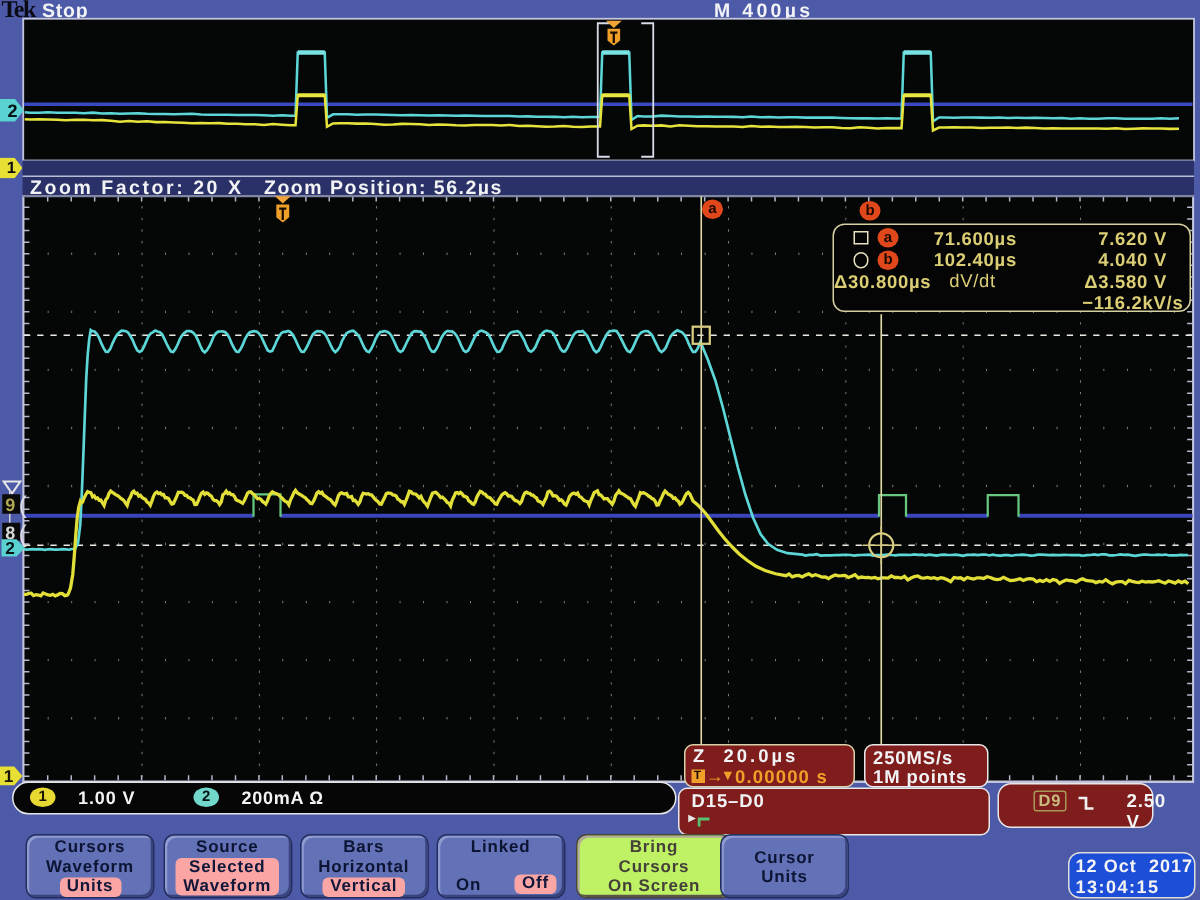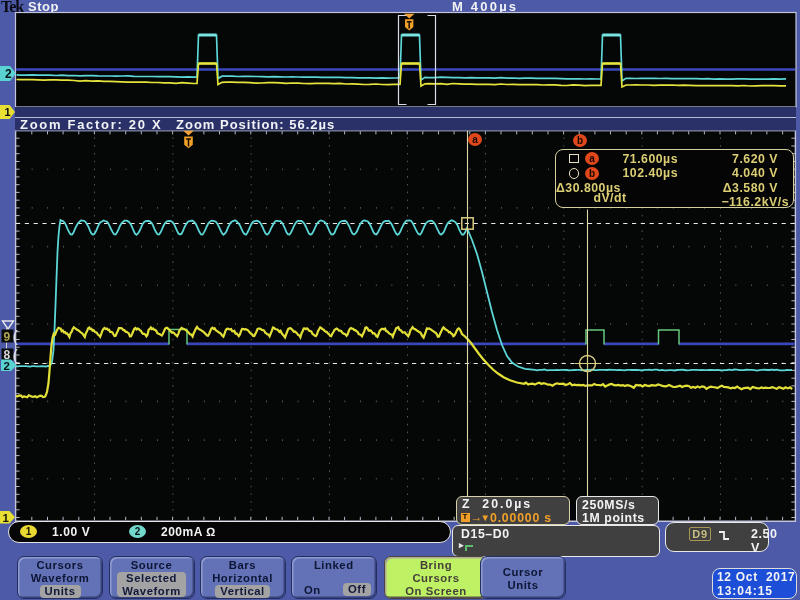--- a/index.html
+++ b/index.html
@@ -1,25 +1,25 @@
 <!DOCTYPE html>
 <html><head><meta charset="utf-8"><style>
 *{margin:0;padding:0;box-sizing:border-box}
 body{width:800px;height:600px;overflow:hidden;background:#4d5aa7;font-family:"Liberation Sans",sans-serif;position:relative}
 .ab{position:absolute}
 .w{color:#f2f3f5;font-weight:bold}
 .badge{position:absolute;width:14px;height:13px;background:#e0481b;border-radius:50%;color:#180800;font-weight:bold;font-size:10px;text-align:center;line-height:13px}
 .pent{position:absolute;color:#0a0a0a;font-weight:bold;font-size:11px;text-align:center;line-height:14px;clip-path:polygon(0 0,64% 0,100% 50%,64% 100%,0 100%)}
-.bx{position:absolute;background:#404040;border:1.5px solid #e8e8e8;border-radius:6px;color:#f2f3f5;font-weight:bold;font-size:12.3px;letter-spacing:.6px}
+.bx{position:absolute;background:#7f1d1d;border:1.5px solid #e8e8e8;border-radius:6px;color:#f2f3f5;font-weight:bold;font-size:12.3px;letter-spacing:.6px}
 .btn{position:absolute;top:556px;height:43px;background:#6372b6;border:1px solid #252e60;border-radius:7px;box-shadow:inset 1.5px 1.5px 0 #8e9bd0,inset -1.5px -1.5px 0 #39437e;color:#0d1535;font-weight:bold;font-size:11.3px;letter-spacing:.55px;line-height:13px;text-align:center;padding-top:2px}
-.pill{display:inline-block;background:#a3a3a3;border-radius:4px;padding:0 5px;color:#11183a;line-height:12.5px}
+.pill{display:inline-block;background:#fca5a5;border-radius:4px;padding:0 5px;color:#11183a;line-height:12.5px}
 </style></head><body>
 <span class="ab" style="left:1px;top:-2px;font-family:'Liberation Serif',serif;font-weight:bold;font-size:16px;color:#0a0a14;letter-spacing:-1px">Tek</span>
 <span class="ab w" style="left:28px;top:-1px;font-size:13px;letter-spacing:.5px">Stop</span>
-<span class="ab w" style="left:452px;top:-1.5px;font-size:13px;letter-spacing:2.2px">M 400µs</span>
+<span class="ab w" style="left:476px;top:-1.5px;font-size:13px;letter-spacing:2.2px">M 400µs</span>
 
 <svg class="ab" style="left:0;top:0" width="800" height="108" viewBox="0 0 800 108">
 <rect x="15.5" y="12.5" width="780.5" height="94.5" fill="#050606" stroke="#c2c5dc" stroke-width="1.2"></rect>
 <path d="M16 69.5H795" stroke="#3a49c0" stroke-width="2.4" fill="none"></path>
 <polyline points="16.5,74.8 20.0,75.1 26.0,75.2 32.0,74.9 38.0,75.1 44.0,75.1 50.0,75.2 56.0,75.5 62.0,75.1 68.0,75.6 74.0,75.5 80.0,75.8 86.0,75.7 92.0,75.6 98.0,75.9 104.0,76.0 110.0,76.0 116.0,76.1 122.0,76.0 128.0,75.9 134.0,76.4 140.0,76.5 146.0,76.5 152.0,76.5 158.0,76.7 164.0,76.6 170.0,76.6 176.0,76.8 182.0,77.1 188.0,76.8 194.0,77.2 197.0,77.2 198.5,35.0 216.5,35.0 218.0,78.5 222.0,76.2 226.0,76.1 232.0,76.1 238.0,76.5 244.0,76.4 250.0,76.3 256.0,76.5 262.0,76.7 268.0,76.8 274.0,76.7 280.0,76.9 286.0,77.0 292.0,76.8 298.0,77.0 304.0,77.1 310.0,77.0 316.0,77.1 322.0,77.3 328.0,77.3 334.0,77.3 340.0,77.4 346.0,77.7 352.0,77.6 358.0,77.8 364.0,77.9 370.0,77.9 376.0,78.2 382.0,77.8 388.0,78.1 394.0,78.0 400.0,78.0 401.5,35.0 419.5,35.0 421.0,80.0 425.0,77.3 429.0,77.6 435.0,77.6 441.0,77.1 447.0,77.3 453.0,77.6 459.0,77.7 465.0,77.8 471.0,77.7 477.0,77.8 483.0,77.9 489.0,77.9 495.0,78.1 501.0,77.7 507.0,78.2 513.0,78.0 519.0,78.3 525.0,78.2 531.0,78.2 537.0,78.4 543.0,78.3 549.0,78.4 555.0,78.3 561.0,78.6 567.0,78.8 573.0,78.9 579.0,78.8 585.0,79.0 591.0,78.9 597.0,79.0 601.0,79.0 602.5,35.0 620.5,35.0 622.0,81.0 626.0,78.3 630.0,78.4 636.0,78.5 642.0,78.3 648.0,78.4 654.0,78.4 660.0,78.5 666.0,78.4 672.0,78.7 678.0,78.5 684.0,78.7 690.0,78.5 696.0,78.7 702.0,78.8 708.0,78.7 714.0,79.1 720.0,78.9 726.0,79.1 732.0,79.1 738.0,78.8 744.0,78.9 750.0,79.1 756.0,79.1 762.0,79.1 768.0,79.1 774.0,78.9 780.0,79.2 786.0,78.9" stroke="#5cd6d6" stroke-width="1.7" fill="none"></polyline>
 <polyline points="16.5,79.5 20.0,79.6 26.0,79.5 32.0,79.6 38.0,79.9 44.0,80.1 50.0,79.9 56.0,79.9 62.0,80.2 68.0,80.1 74.0,80.5 80.0,81.1 86.0,80.7 92.0,81.2 98.0,80.9 104.0,81.4 110.0,81.4 116.0,81.6 122.0,81.9 128.0,82.2 134.0,82.0 140.0,82.2 146.0,82.1 152.0,82.5 158.0,82.5 164.0,82.8 170.0,82.8 176.0,83.3 182.0,82.7 188.0,83.1 194.0,83.5 197.0,83.5 198.5,63.5 216.5,63.5 218.0,84.5 222.0,82.3 226.0,82.2 232.0,82.2 238.0,82.4 244.0,82.3 250.0,82.6 256.0,83.2 262.0,83.0 268.0,82.6 274.0,82.7 280.0,82.9 286.0,83.3 292.0,83.0 298.0,83.1 304.0,83.5 310.0,83.6 316.0,83.4 322.0,83.3 328.0,83.3 334.0,83.6 340.0,83.3 346.0,84.0 352.0,83.8 358.0,84.1 364.0,84.5 370.0,84.4 376.0,84.0 382.0,84.5 388.0,84.6 394.0,84.3 400.0,84.3 401.5,63.5 419.5,63.5 421.0,86.0 425.0,83.8 429.0,83.6 435.0,83.8 441.0,83.6 447.0,84.3 453.0,83.5 459.0,83.8 465.0,84.1 471.0,84.1 477.0,84.3 483.0,84.3 489.0,84.3 495.0,84.6 501.0,84.0 507.0,84.5 513.0,84.4 519.0,84.6 525.0,84.7 531.0,84.5 537.0,84.6 543.0,85.0 549.0,84.9 555.0,84.8 561.0,85.4 567.0,85.5 573.0,84.8 579.0,85.2 585.0,85.7 591.0,85.4 597.0,85.4 601.0,85.4 602.5,63.5 620.5,63.5 622.0,87.0 626.0,85.0 630.0,85.0 636.0,84.9 642.0,85.0 648.0,85.0 654.0,85.3 660.0,85.1 666.0,85.1 672.0,85.0 678.0,85.3 684.0,85.1 690.0,85.3 696.0,85.6 702.0,85.5 708.0,85.6 714.0,85.6 720.0,85.6 726.0,85.6 732.0,85.6 738.0,85.8 744.0,85.5 750.0,86.0 756.0,85.8 762.0,85.6 768.0,85.7 774.0,85.7 780.0,85.9 786.0,85.8" stroke="#e5e33c" stroke-width="1.7" fill="none"></polyline>
 <path d="M406.5 15.5H398.5V104.5H406.5M427.5 15.5H435.5V104.5H427.5" stroke="#d8dce8" stroke-width="1.2" fill="none"></path>
 <path d="M198.5 35H216.5M401.5 35H419.5M602.5 35H620.5" stroke="#7ae2e2" stroke-width="3" fill="none"></path>
 <path d="M198.5 63.5H216.5M401.5 63.5H419.5M602.5 63.5H620.5" stroke="#e8e640" stroke-width="2.6" fill="none"></path>
 <polygon points="404,13.8 414.5,13.8 409.2,18.6" fill="#f2a338"></polygon>
@@ -72,21 +72,21 @@
 </svg>
 
 <div class="ab" style="left:555px;top:148.5px;width:239px;height:59.5px;background:#050505;border:1.6px solid #d6d0a0;border-radius:8px">
 <div class="ab" style="left:13px;top:4px;width:9.5px;height:9.5px;border:1.4px solid #e8e2c0"></div>
 <div class="ab" style="left:12.5px;top:18.5px;width:10.5px;height:10.5px;border:1.4px solid #e8e2c0;border-radius:50%"></div>
 <div class="badge" style="left:29px;top:2.5px">a</div>
 <div class="badge" style="left:29px;top:17px">b</div>
 <div class="ab" style="left:0;top:2px;width:122px;text-align:right;color:#dbce74;font-weight:bold;font-size:12.3px;letter-spacing:.5px">71.600µs</div>
 <div class="ab" style="left:0;top:16.5px;width:122px;text-align:right;color:#dbce74;font-weight:bold;font-size:12.3px;letter-spacing:.5px">102.40µs</div>
 <div class="ab" style="left:0;top:31px;width:122px;text-align:left;color:#dbce74;font-weight:bold;font-size:12.3px;letter-spacing:.5px">Δ30.800µs</div>
-<div class="ab" style="left:0;top:41px;width:108px;text-align:center;color:#dbce74;font-weight:bold;font-size:12.3px;letter-spacing:.5px">dV/dt</div>
+<div class="ab" style="left:0;top:30px;width:108px;text-align:right;color:#dbce74;font-weight:normal;font-size:12.3px;letter-spacing:.5px">dV/dt</div>
 <div class="ab" style="left:100px;top:2px;width:122px;text-align:right;color:#dbce74;font-weight:bold;font-size:12.3px;letter-spacing:.5px">7.620 V</div>
 <div class="ab" style="left:100px;top:16.5px;width:122px;text-align:right;color:#dbce74;font-weight:bold;font-size:12.3px;letter-spacing:.5px">4.040 V</div>
 <div class="ab" style="left:100px;top:31px;width:122px;text-align:right;color:#dbce74;font-weight:bold;font-size:12.3px;letter-spacing:.5px">Δ3.580 V</div>
 <div class="ab" style="left:100px;top:45.5px;width:133px;text-align:right;color:#dbce74;font-weight:bold;font-size:12.3px;letter-spacing:.5px">−116.2kV/s</div>
 </div>
 <div class="badge" style="left:468px;top:133px">a</div>
 <div class="badge" style="left:573px;top:133.5px">b</div>
 
 <div class="ab" style="left:8px;top:520.5px;width:443px;height:22.5px;background:#060606;border:1.6px solid #e6e6e6;border-radius:11px">
 <div class="ab" style="left:11px;top:3.5px;width:17px;height:13px;background:#e8d832;border-radius:50%;color:#181400;font-weight:bold;font-size:10px;text-align:center;line-height:13px">1</div>

